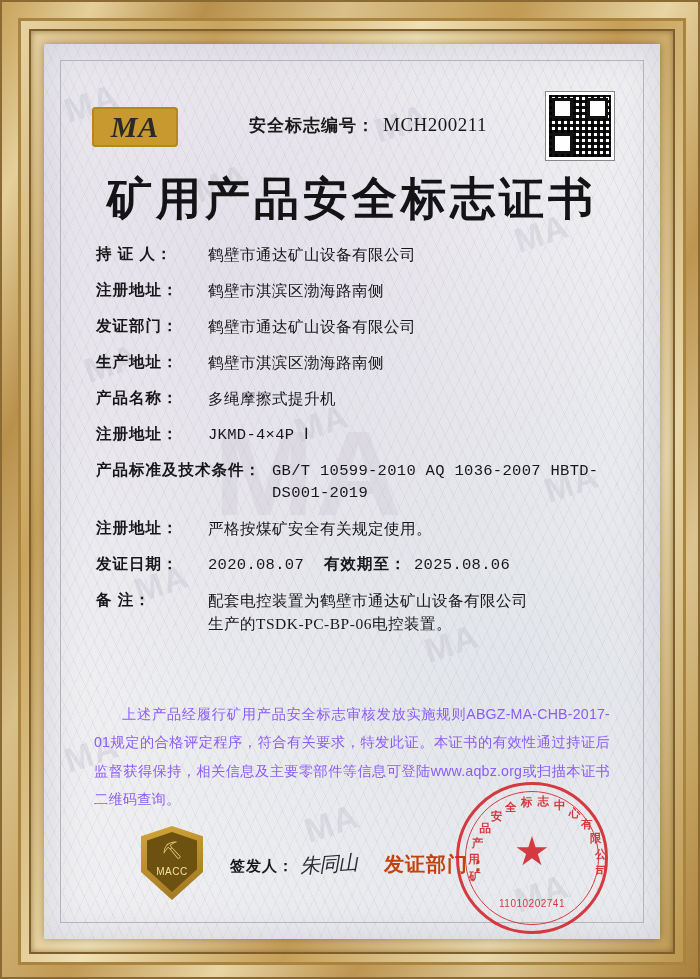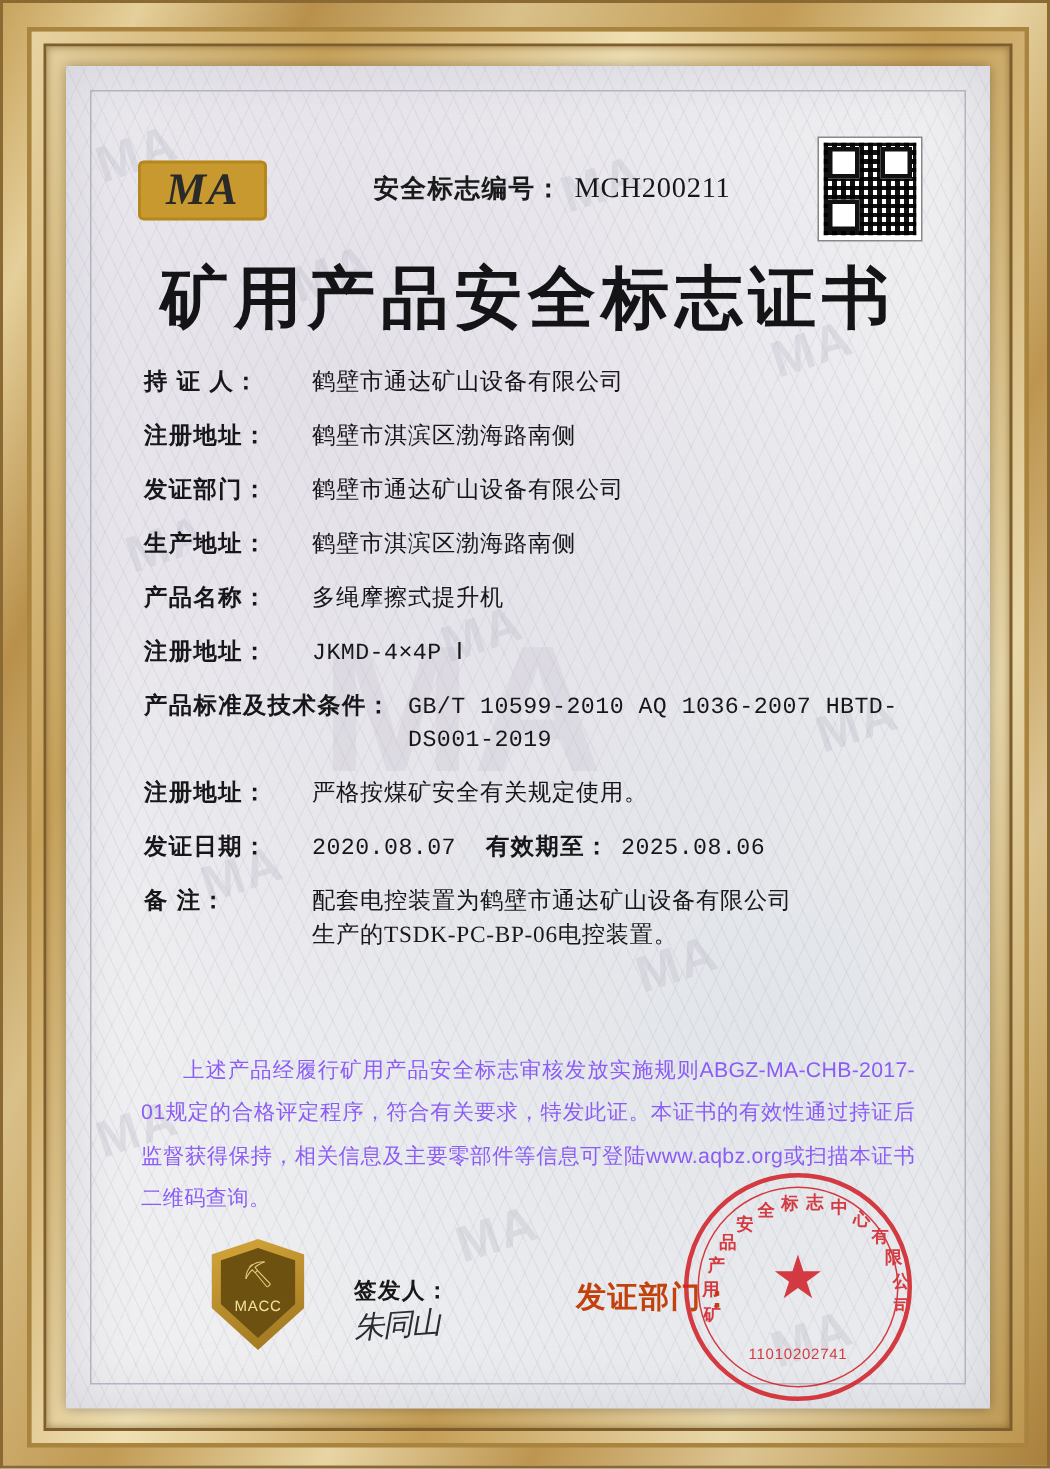--- a/index.html
+++ b/index.html
@@ -276,21 +276,20 @@
   .sign-row {
     position: absolute;
     left: 186px; top: 807px;
     display: flex;
     align-items: baseline;
     font-size: 15px;
     font-family: "Liberation Sans", sans-serif;
     font-weight: 600;
     color: #17171a;
     letter-spacing: 1px;
-    flex-direction: column;
   }
   .signature {
     font-family: "Liberation Serif", serif;
     font-style: italic;
     font-weight: 400;
     font-size: 20px;
     color: #2b2b33;
     margin-left: 6px;
     transform: rotate(-4deg);
     letter-spacing: -1px;

